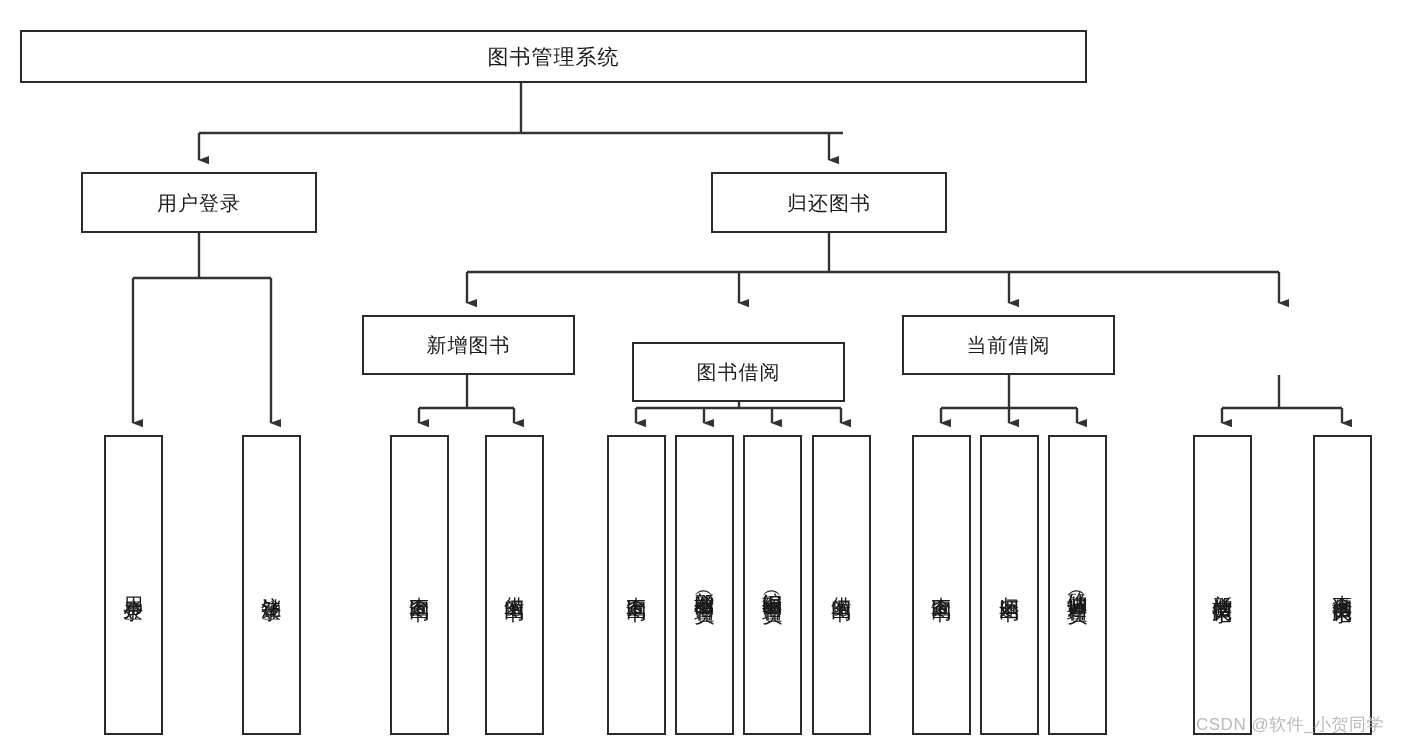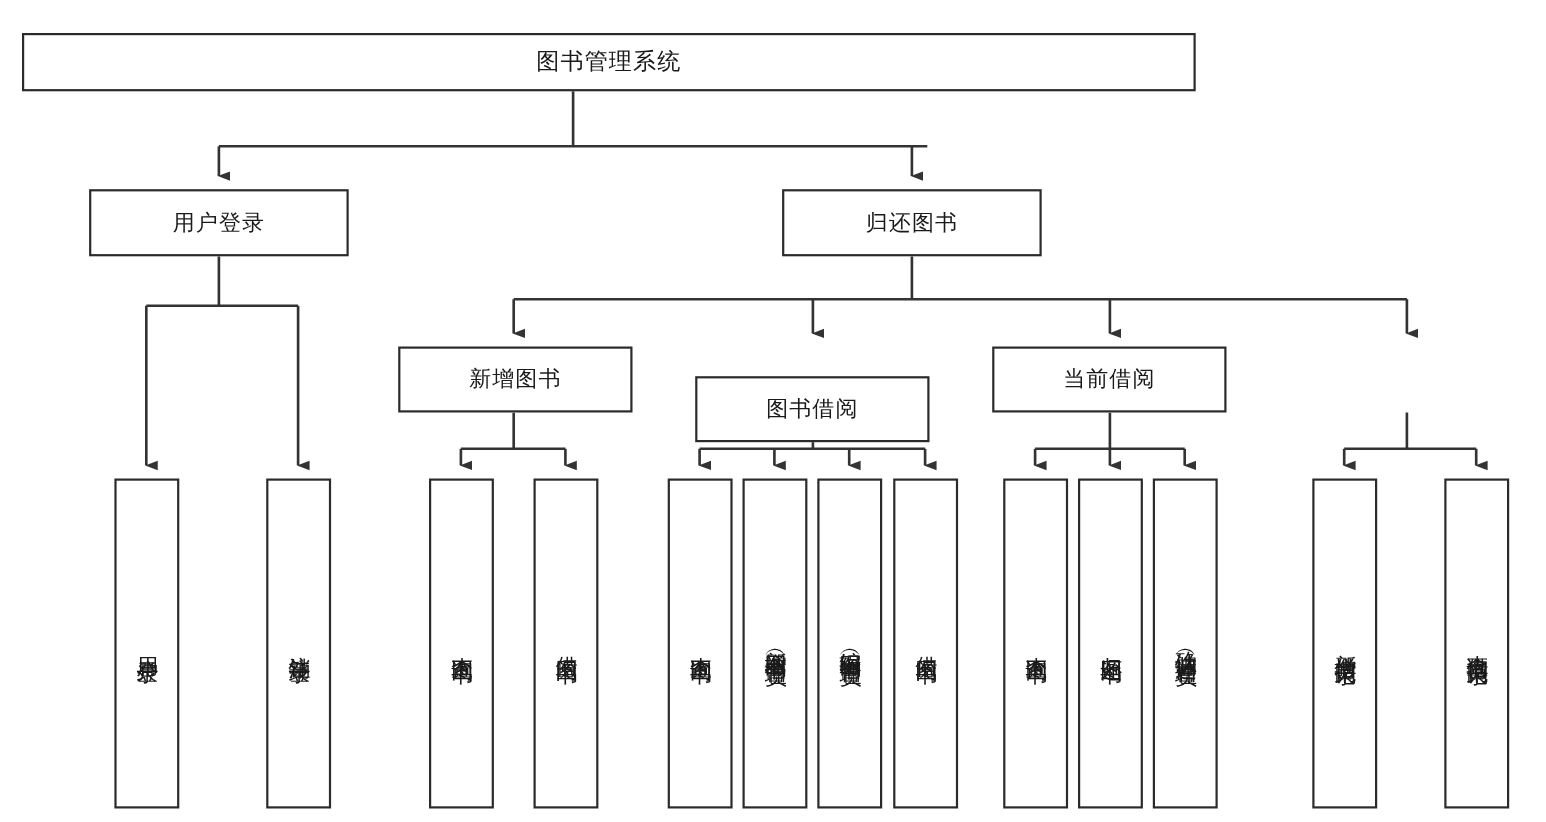--- a/index.html
+++ b/index.html
@@ -179,14 +179,15 @@
     <span class="node-label-v">确认归还（管理员）</span>
   </div>
 
   <div class="node-box leaf" style="left:1193px; top:435px; width:59px; height:300px;">
     <span class="node-label-v">新增借阅记录</span>
   </div>
   <div class="node-box leaf" style="left:1313px; top:435px; width:59px; height:300px;">
     <span class="node-label-v">查询借阅记录</span>
   </div>
 
+  <div class="watermark" style="left:1196px; top:713px;">CSDN @软件_小贺同学</div>
 
 </div>
 
 </body></html>

